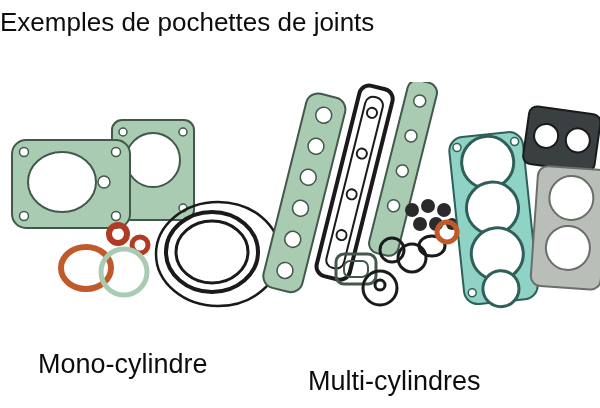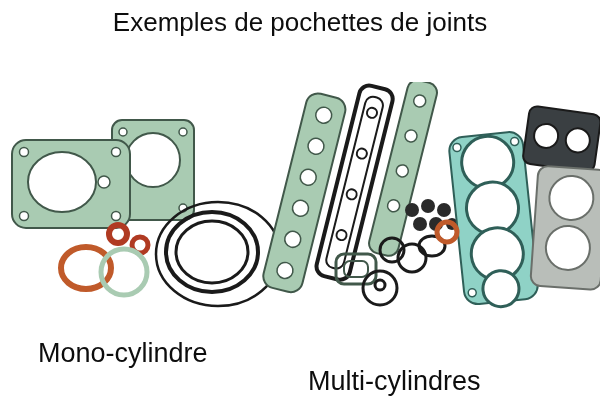--- a/index.html
+++ b/index.html
@@ -13,21 +13,21 @@
     width: 600px;
     height: 408px;
     background: #ffffff;
     overflow: hidden;
   }
   .title {
     position: absolute;
     top: 6px;
     left: 0;
     width: 600px;
-    text-align: center;
+    text-align: left;
     color: #0d0d0d;
     font-size: 26px;
     line-height: 1.28;
     font-weight: 400;
   }
   .title .line { display: block; }
   .illustration {
     position: absolute;
     top: 82px;
     left: 0;
@@ -41,21 +41,21 @@
     width: 600px;
     height: 46px;
   }
   .caption {
     position: absolute;
     color: #0d0d0d;
     font-size: 27px;
     font-weight: 400;
     white-space: nowrap;
   }
-  .caption.left  { left: 38px;  top: 6px;  }
+  .caption.left  { left: 38px;  top: 17px;  }
   .caption.right { left: 308px; top: 12px; margin-top: 22px; }
 </style>
 </head>
 <body>
 
 <div class="page">
 
   <div class="title">
     <span class="line">Exemples de pochettes de joints</span>
   </div>

